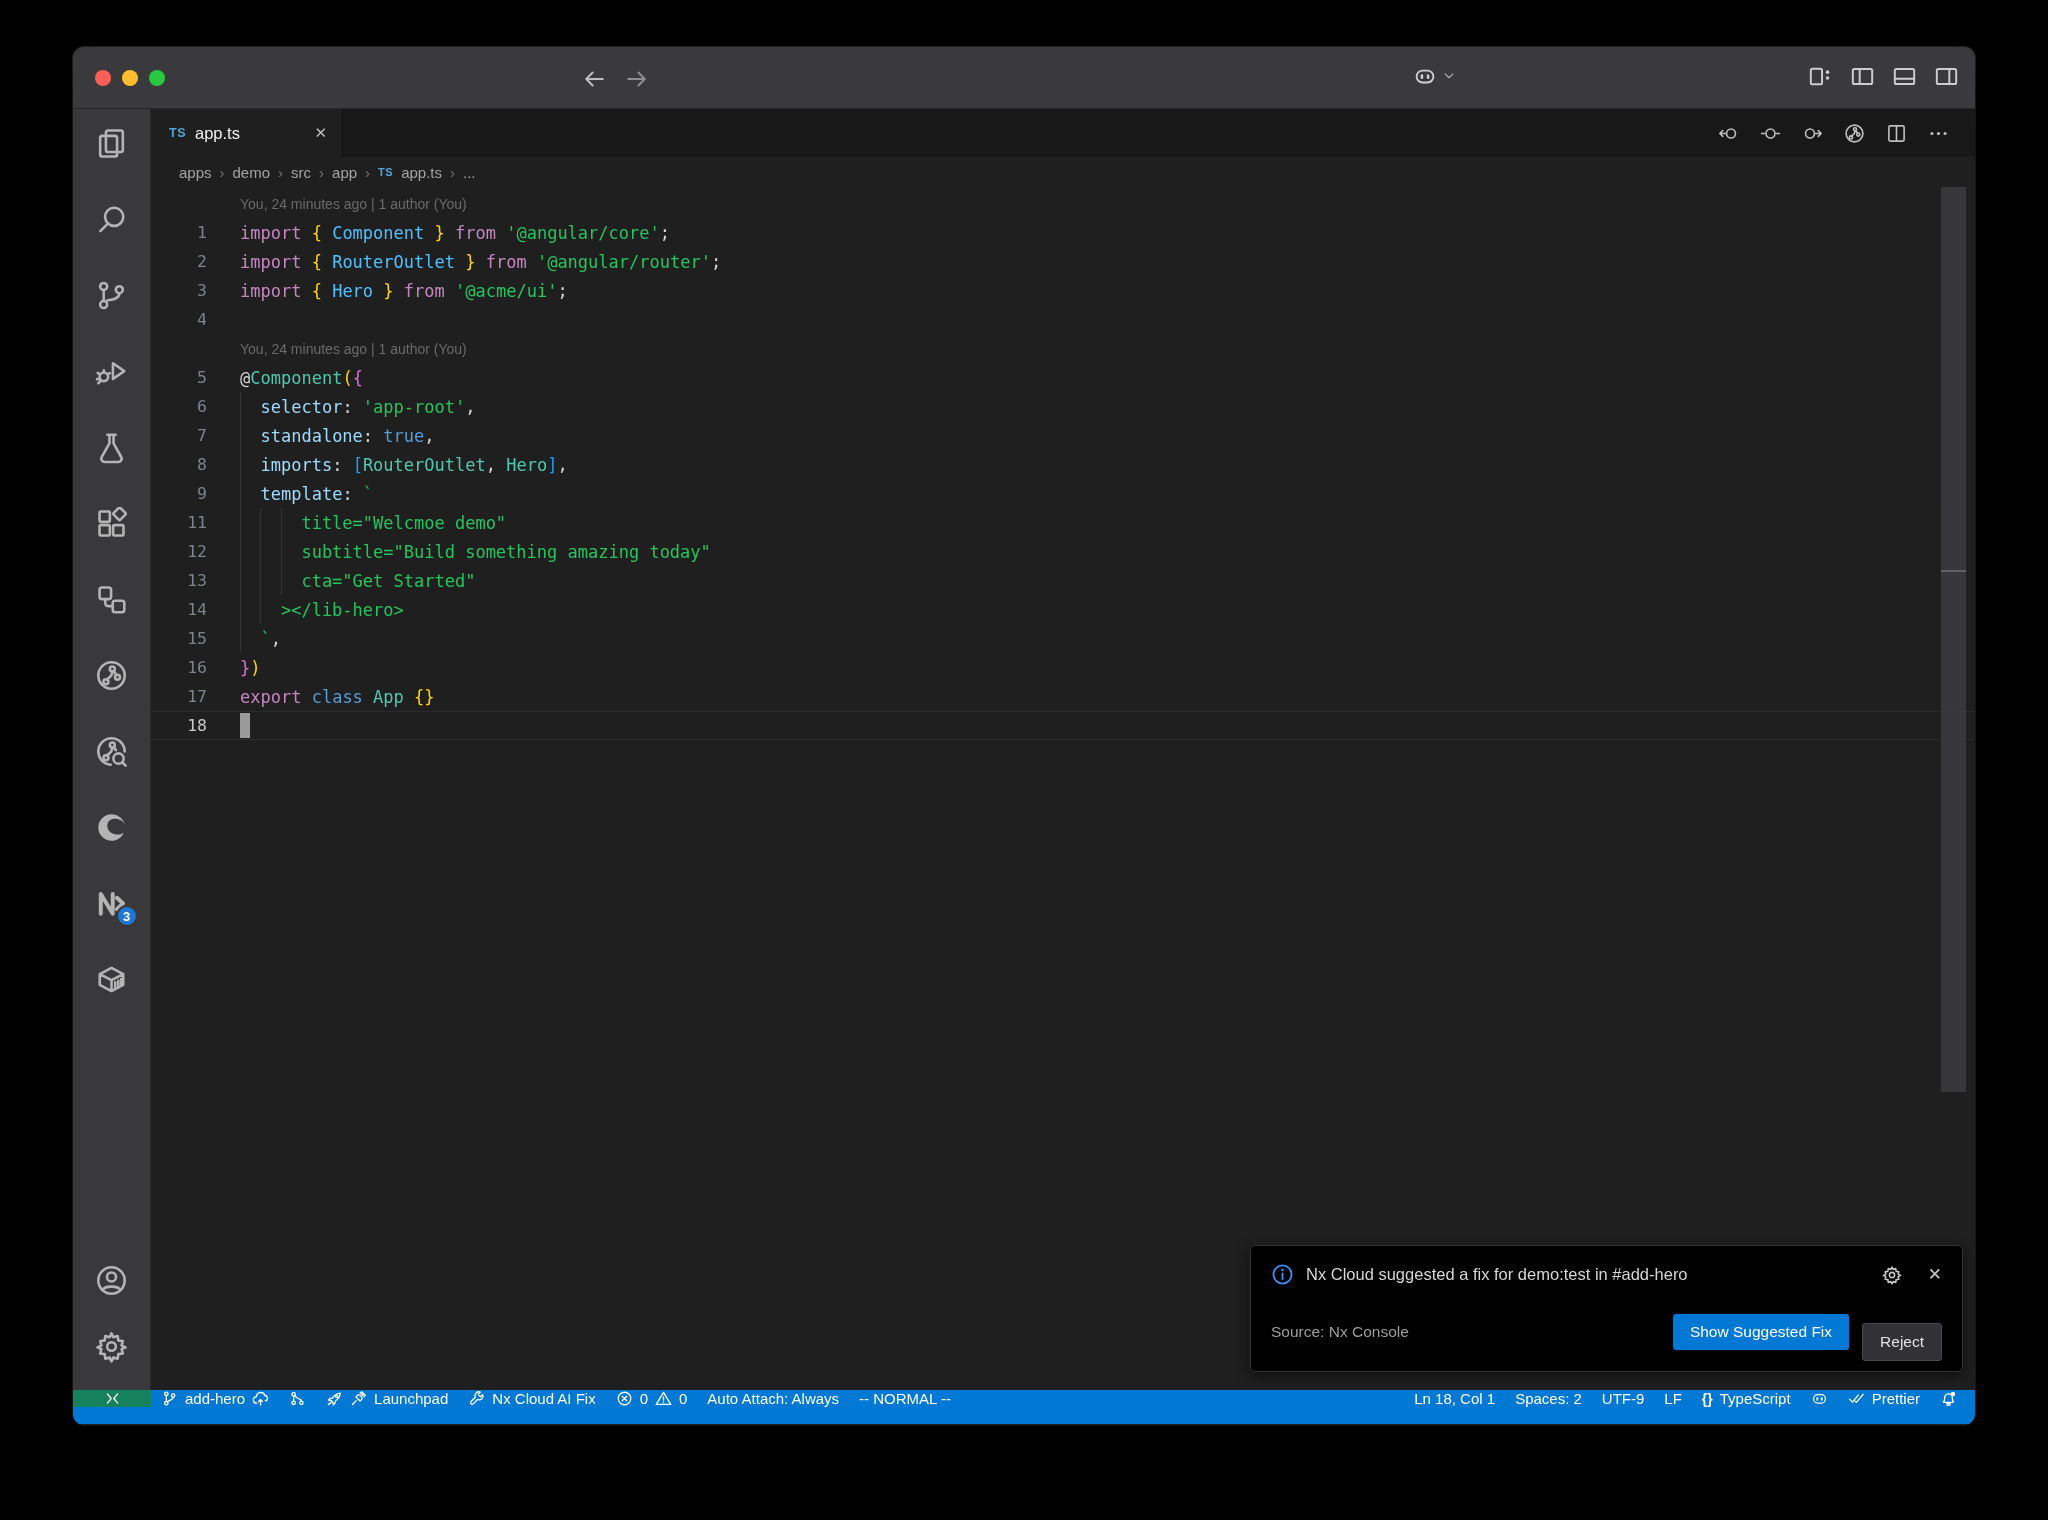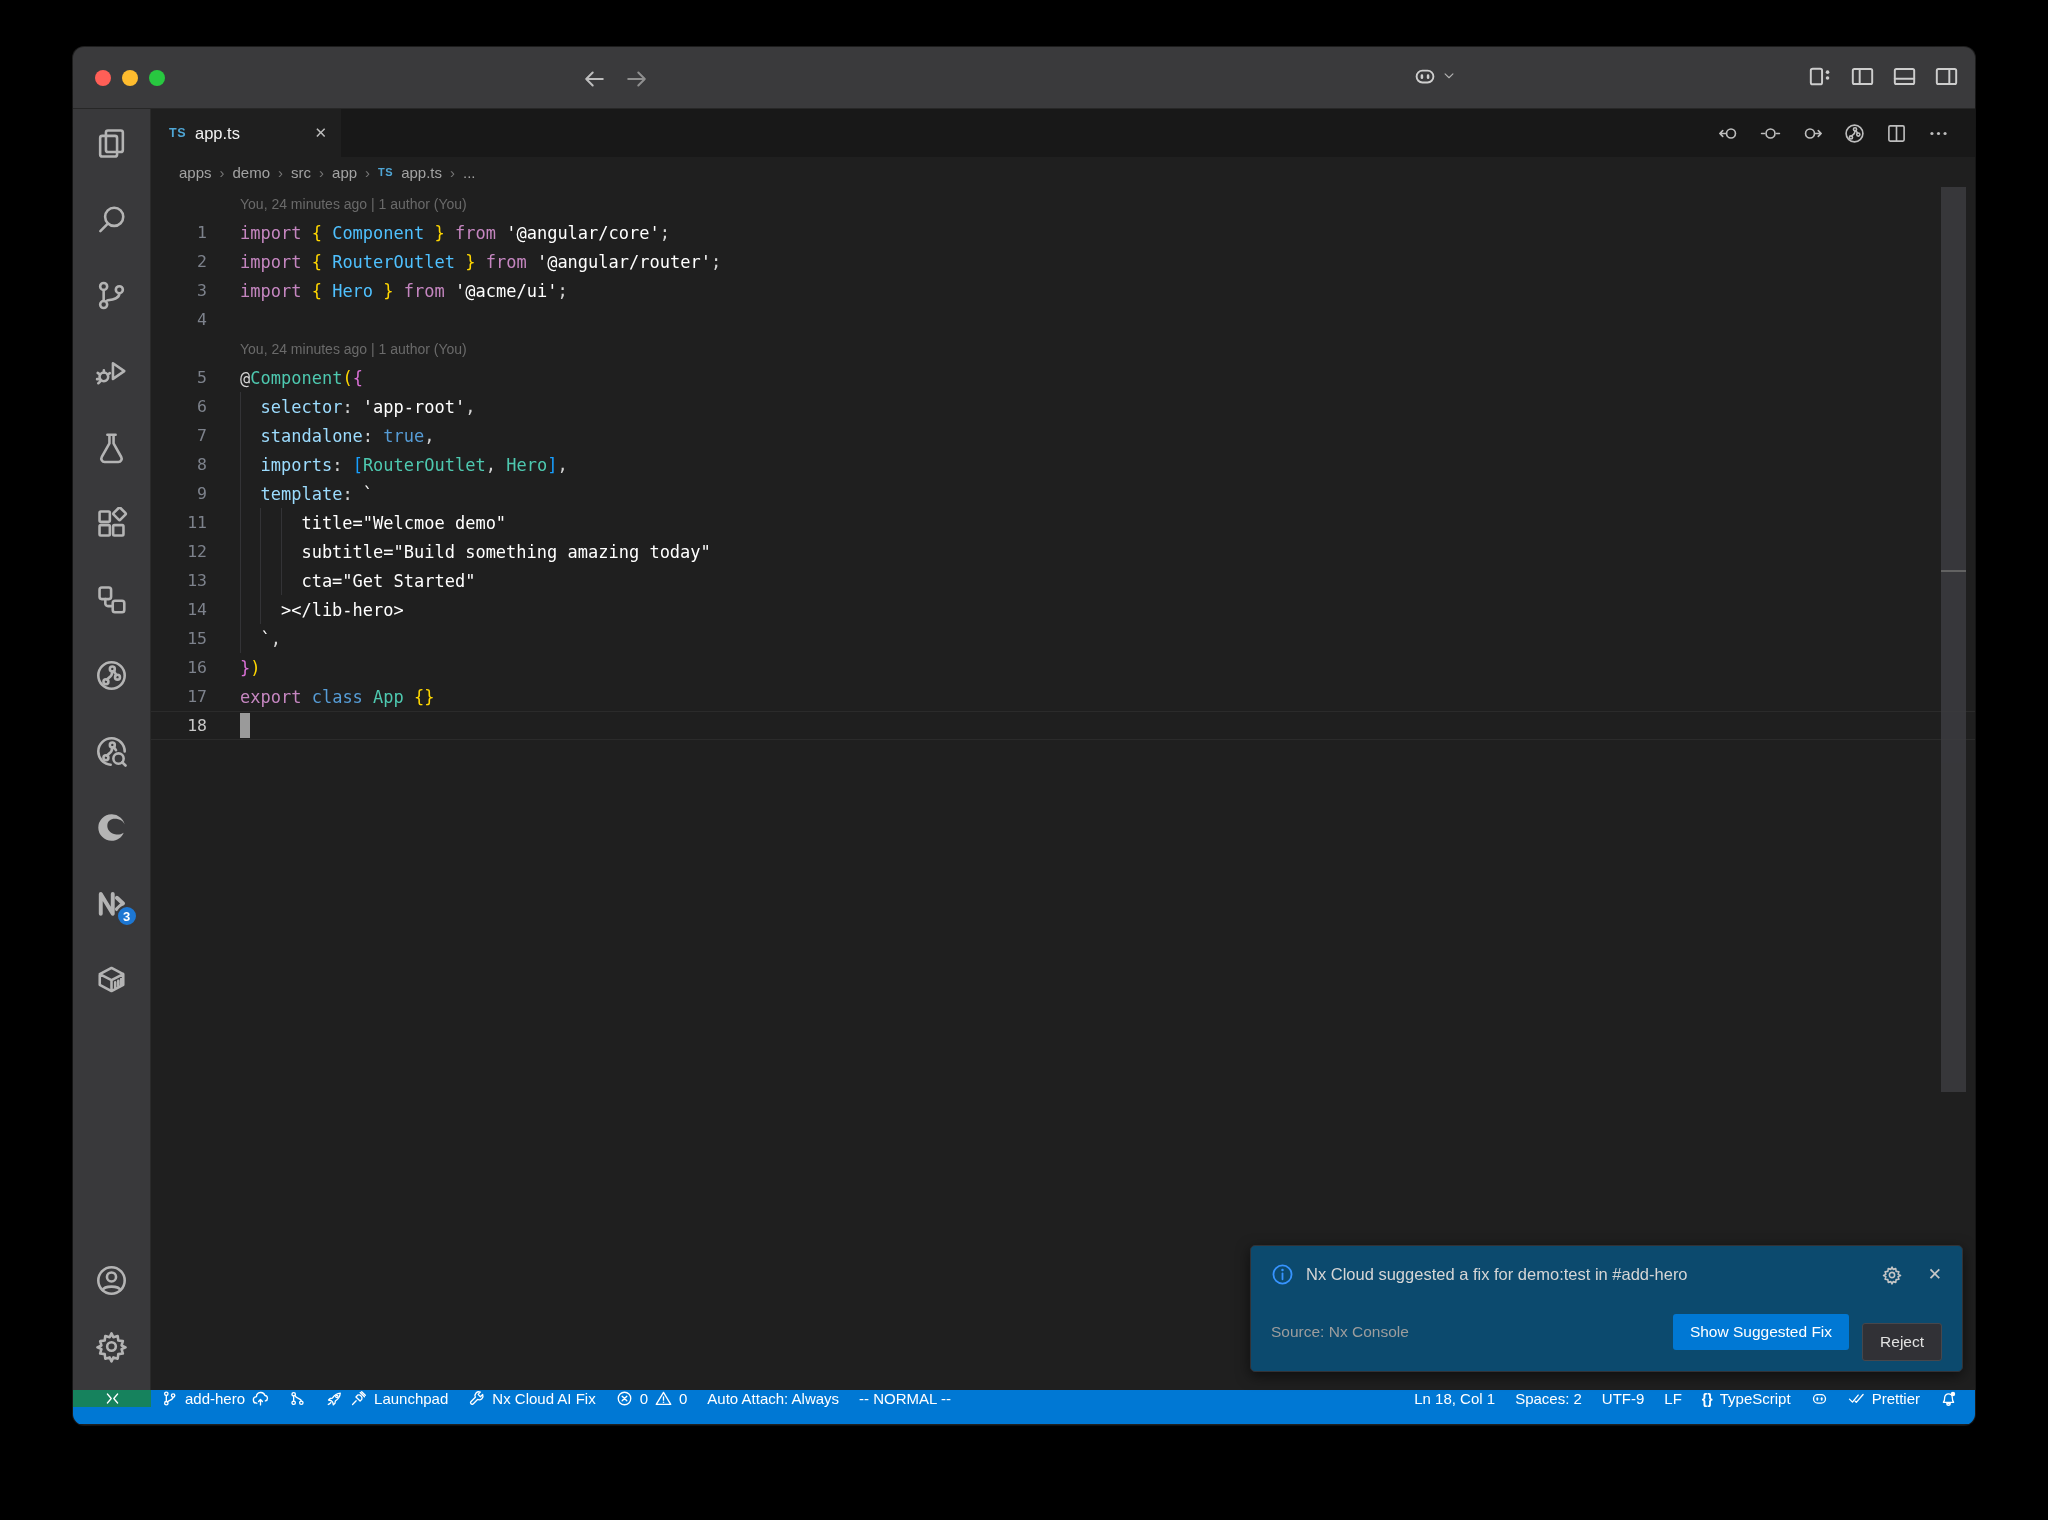--- a/index.html
+++ b/index.html
@@ -77,41 +77,41 @@
                   white-space:pre; height:100%; display:flex; align-items:center; }
   .blame-text { margin-left:33px; color:#6a6a6a; font-size:14px;
                 font-family:"Liberation Sans",sans-serif; }
   .guide { position:absolute; top:0; bottom:0; width:1px; background:#333336; }
   .cursor-block { position:absolute; left:0; top:2px; width:10.2px; height:25px;
                   background:#9a9a9a; }
   .code-row.current { box-shadow: inset 0 1px 0 rgba(255,255,255,.055),
                                   inset 0 -1px 0 rgba(255,255,255,.055); }
   .c-kw{color:#C586C0} .c-b1{color:#FFD700} .c-b2{color:#DA70D6} .c-b3{color:#179FFF}
   .c-type{color:#4EC9B0} .c-imp{color:#4FC1FF} .c-prop{color:#9CDCFE}
-  .c-str{color:#ffffff} .c-kwb{color:#569CD6} .c-pl{color:#D4D4D4}
+  .c-str{color:#22c55e} .c-kwb{color:#569CD6} .c-pl{color:#D4D4D4}
 
   
   .scrollbar { position:absolute; top:0; right:9px; width:25px; height:905px;
                background:#3c3c40; opacity:.85; }
   .scrollbar .marker { position:absolute; top:383px; left:0; right:0; height:2px;
                        background:#6e6e6e; }
 
   
   .statusbar { height:34px; background:#0078d4; display:flex; align-items:flex-start;
                color:#fff; font-size:15px; }
   .sb-group { display:flex; align-items:stretch; }
   .sb-group.right { margin-left:auto; padding-right:8px; }
   .sb-item { display:flex; align-items:center; gap:7px; padding:0 10px; }
   .sb-item .icn { width:17px; height:17px; }
   .sb-item .icn-txt { font-size:14px; font-weight:bold; }
   .sb-item.remote { width:78px; justify-content:center; }
 
   
   .notification { position:absolute; right:12px; bottom:53px; width:713px; height:127px;
-                  background:#0c4a6e; border:1px solid #323236; border-radius:5px;
+                  background:#000000; border:1px solid #323236; border-radius:5px;
                   box-shadow:0 4px 14px rgba(0,0,0,.55); padding:17px 20px 0 20px; z-index:5; }
   .ntf-head { display:flex; align-items:center; gap:12px; }
   .ntf-head .icn-info { width:23px; height:23px; color:#3794ff; flex:none; }
   .ntf-title { color:#d5d5d5; font-size:16.5px; flex:1; }
   .ntf-gear { width:20px; height:20px; color:#c6c6c6; margin-right:14px; }
   .ntf-close { color:#c6c6c6; font-size:17px; }
   .ntf-body { display:flex; align-items:center; margin-top:17px; }
   .ntf-source { color:#9d9d9d; font-size:15.5px; flex:1; }
   .btn { border-radius:3px; font-size:15.5px; padding:9px 17px;
          font-family:"Liberation Sans",sans-serif; border:none; }

